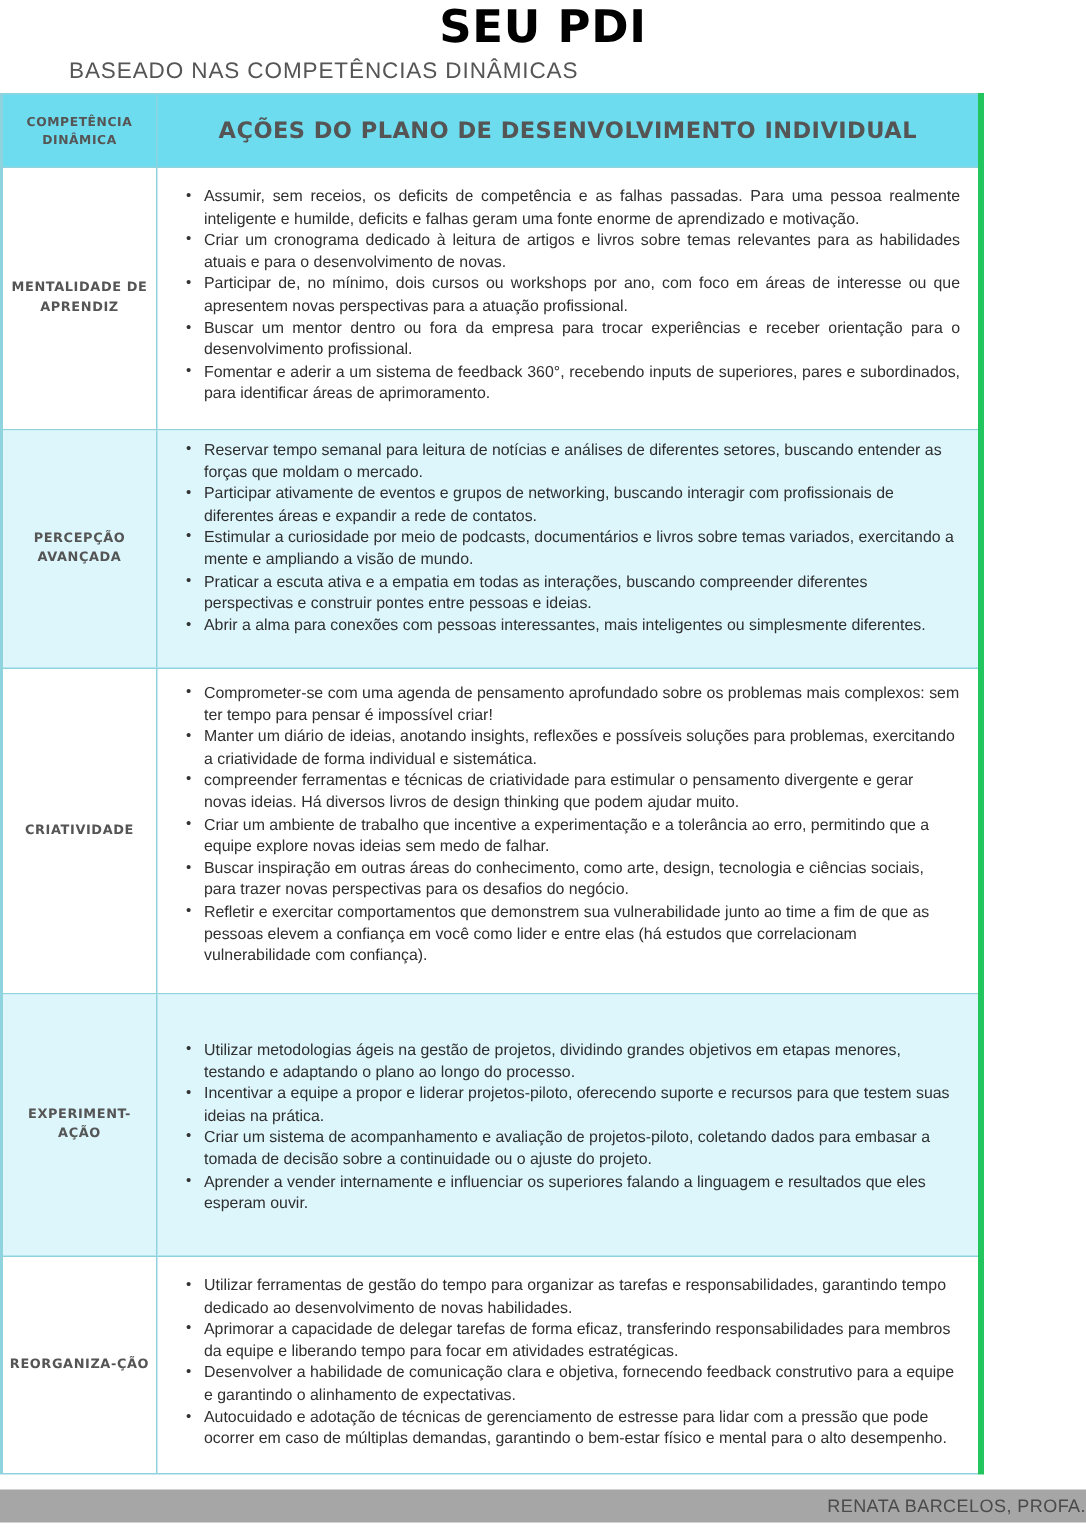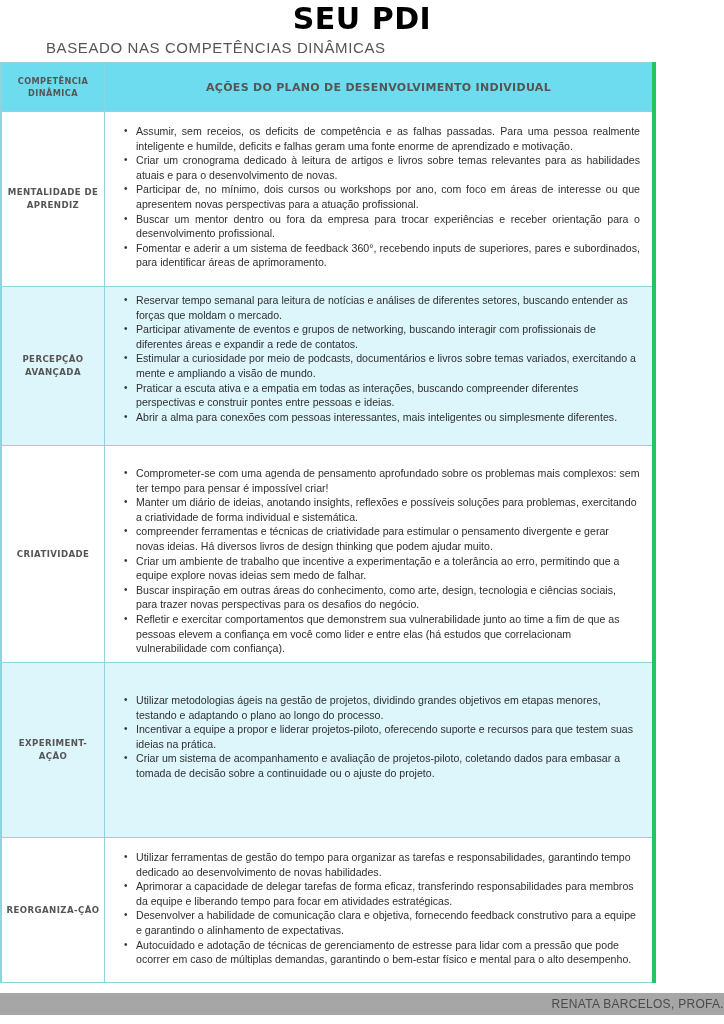--- a/index.html
+++ b/index.html
@@ -26,39 +26,39 @@
     .cell-left {
       width: 103px; flex: 0 0 103px; border-right: 1.5px solid #8fd3df;
       display: flex; align-items: center; justify-content: center; text-align: center;
       font-family: "DejaVu Sans", sans-serif; font-weight: bold; font-size: 8.6px;
       line-height: 13px; color: #555555; letter-spacing: 0.4px; padding: 0 4px;
     }
     .cell-right { flex: 1; padding: 12px 12px 10px 18px; }
     .header .cell-left { font-size: 8.2px; line-height: 12px; color: #555; }
     .header .cell-right {
       display: flex; align-items: center; justify-content: center;
-      font-family: "DejaVu Sans", sans-serif; font-weight: bold; font-size: 11px;
+      font-family: "DejaVu Sans", sans-serif; font-weight: bold; font-size: 15px;
       color: #555555; letter-spacing: 0.3px; padding: 0;
     }
     ul { list-style: none; }
     li {
       position: relative; padding-left: 13px; font-size: 10.6px; line-height: 14.6px;
       color: #2f2f2f; text-align: justify;
     }
     li::before {
       content: "•"; position: absolute; left: 1px; top: 0; font-size: 10px; color: #333;
     }
     .r1 { height: 175px; }
     .r2 { height: 159px; }
     .r3 { height: 217px; }
     .r4 { height: 175px; }
     .r5 { height: 145px; }
     .r1 .cell-right { padding-top: 12px; }
     .r2 .cell-right { padding-top: 6px; }
-    .r3 .cell-right { padding-top: 20px; }
+    .r3 .cell-right { padding-top: 9px; }
     .r4 .cell-right { padding-top: 30px; }
     .r5 .cell-right { padding-top: 12px; }
     .nojust li { text-align: left; }
     .footer {
       position: absolute; left: 0; top: 993px; width: 724px; height: 22px;
       background: #a6a6a6; text-align: right; font-family: "Liberation Sans", sans-serif;
       font-size: 12px; line-height: 22px; color: #4a4a4a; letter-spacing: 0.3px;
     }
   </style>
 </head>
@@ -113,20 +113,21 @@
     </div>
   </div>
 
   <div class="row cyan r4 nojust">
     <div class="cell-left">EXPERIMENT-AÇÃO</div>
     <div class="cell-right">
       <ul>
         <li>Utilizar metodologias ágeis na gestão de projetos, dividindo grandes objetivos em etapas menores, testando e adaptando o plano ao longo do processo.</li>
         <li>Incentivar a equipe a propor e liderar projetos-piloto, oferecendo suporte e recursos para que testem suas ideias na prática.</li>
         <li>Criar um sistema de acompanhamento e avaliação de projetos-piloto, coletando dados para embasar a tomada de decisão sobre a continuidade ou o ajuste do projeto.</li>
+        <li>Aprender a vender internamente e influenciar os superiores falando a linguagem e resultados que eles esperam ouvir.</li>
       </ul>
     </div>
   </div>
 
   <div class="row white r5 nojust">
     <div class="cell-left">REORGANIZA-ÇÃO</div>
     <div class="cell-right">
       <ul>
         <li>Utilizar ferramentas de gestão do tempo para organizar as tarefas e responsabilidades, garantindo tempo dedicado ao desenvolvimento de novas habilidades.</li>
         <li>Aprimorar a capacidade de delegar tarefas de forma eficaz, transferindo responsabilidades para membros da equipe e liberando tempo para focar em atividades estratégicas.</li>

